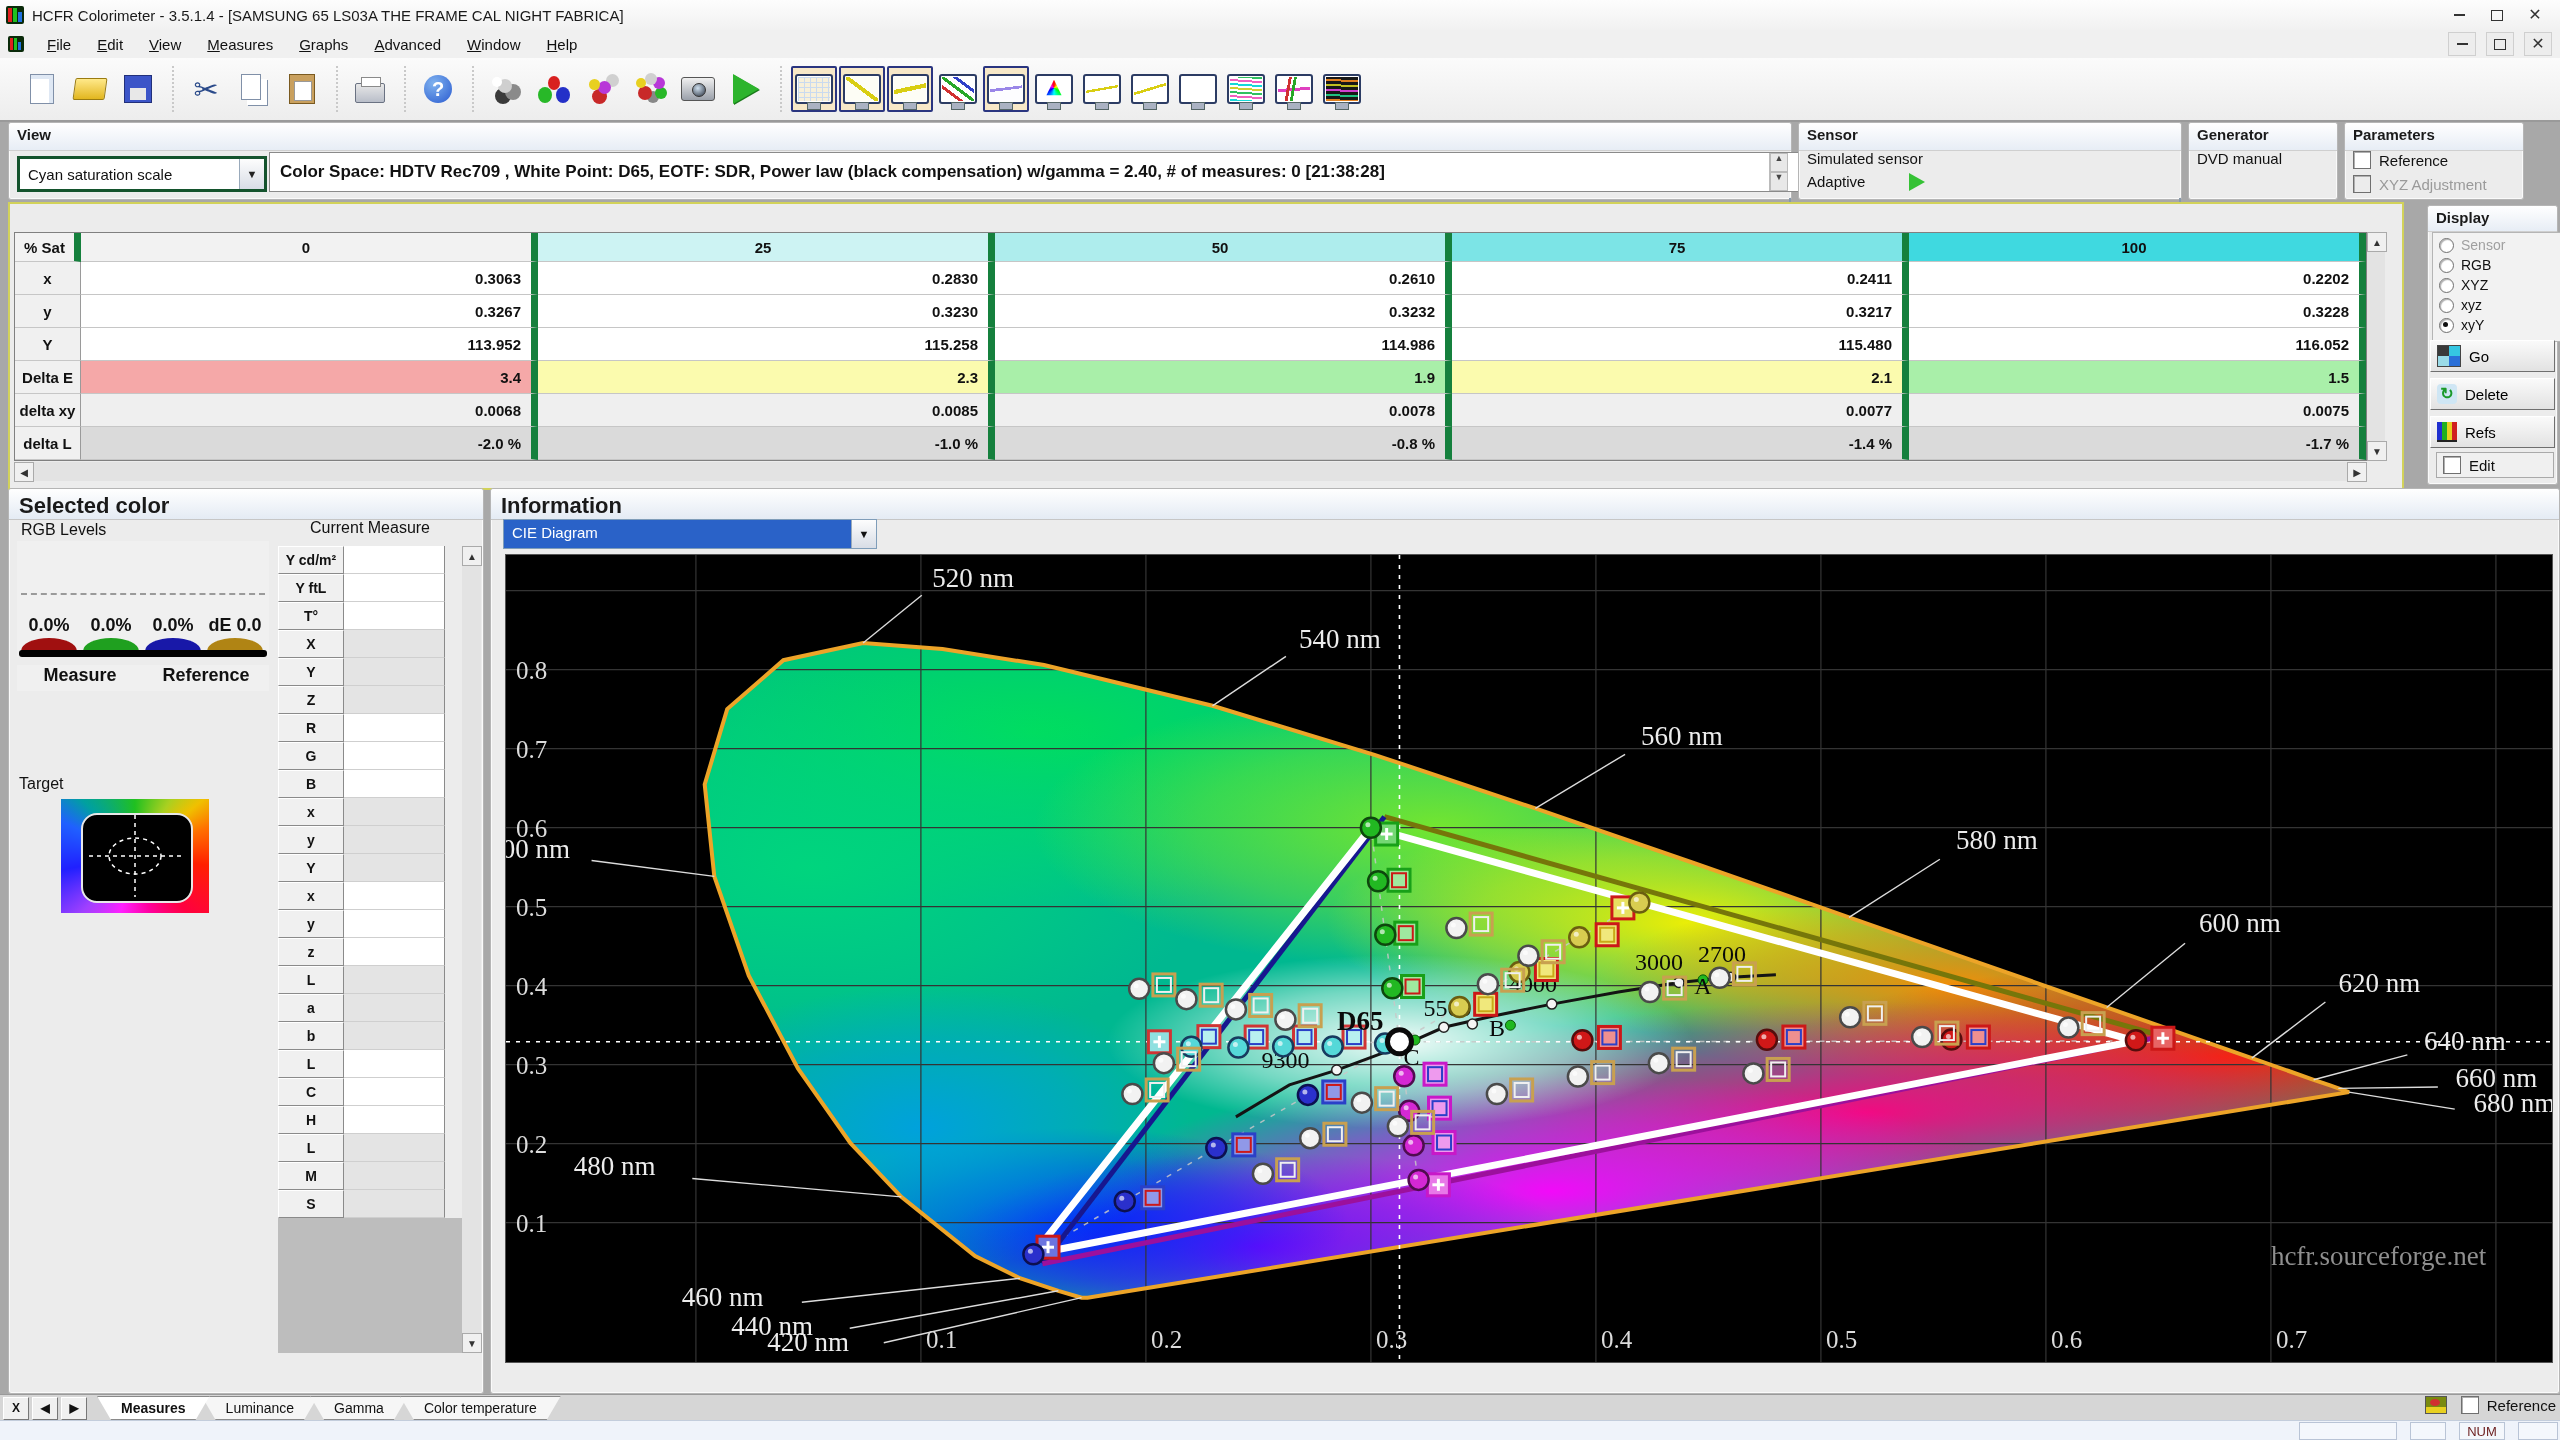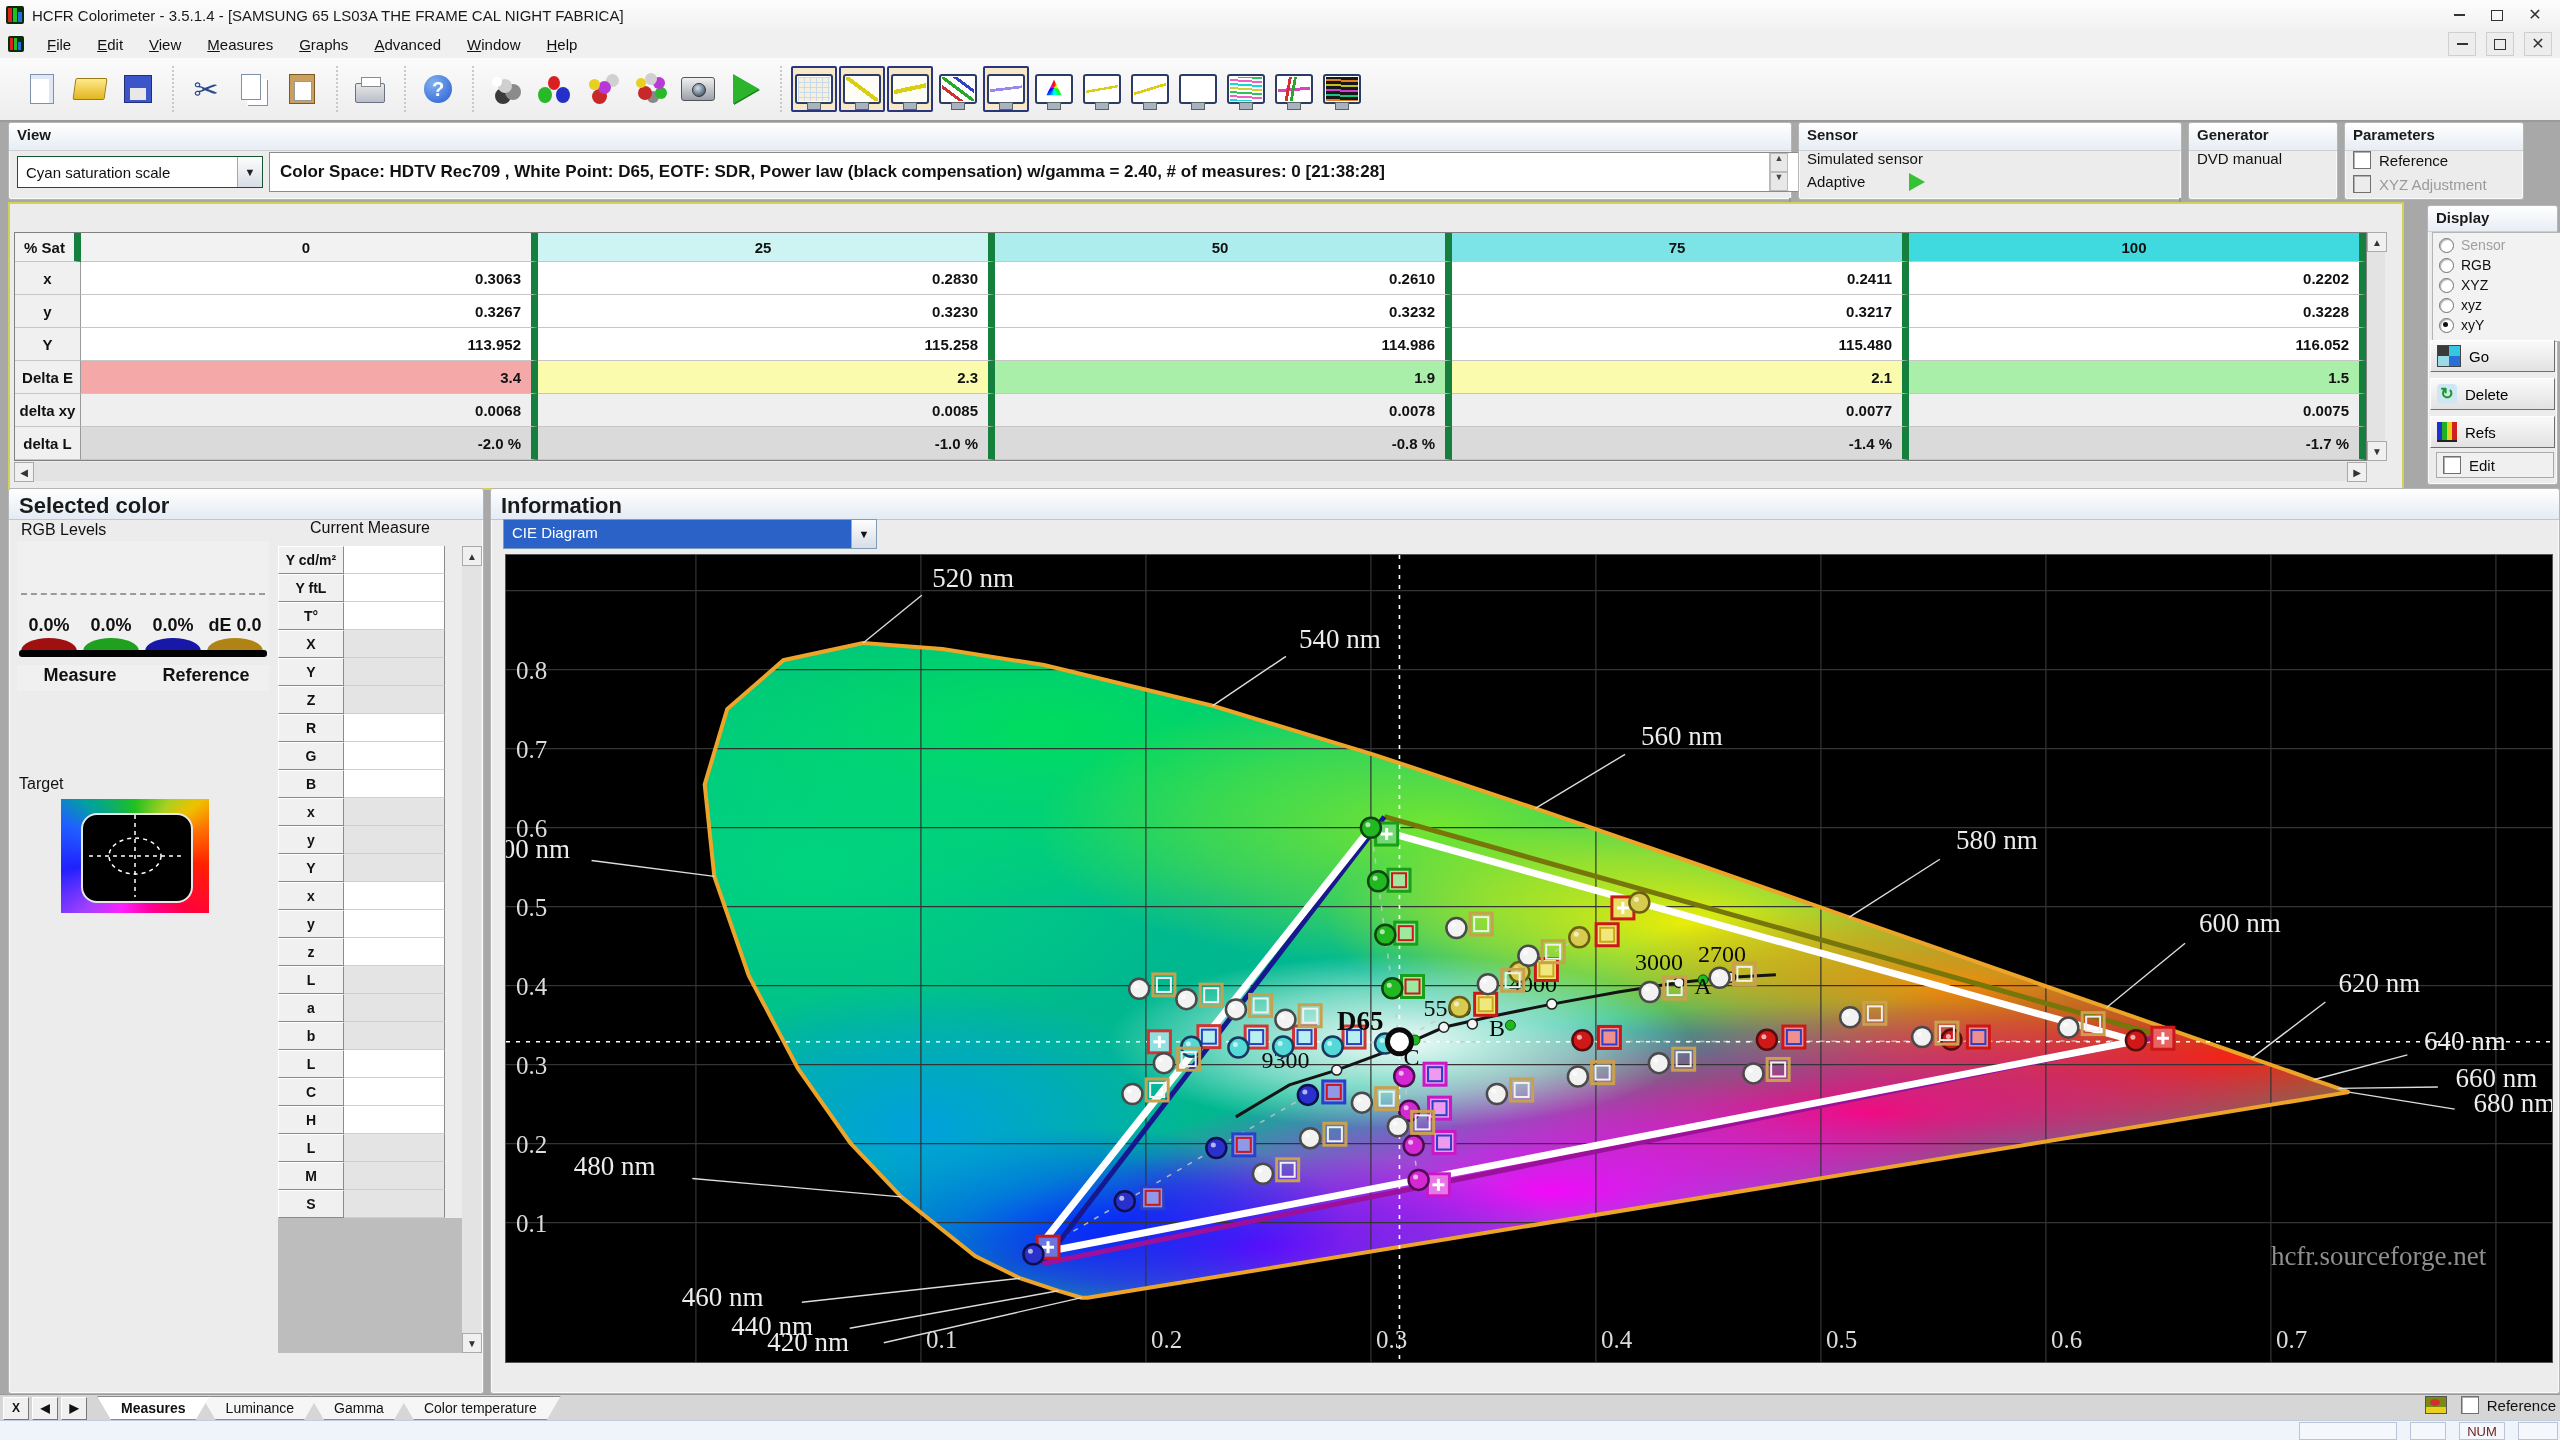--- a/index.html
+++ b/index.html
@@ -71,21 +71,21 @@
   .view-luminance2 .scr{background:linear-gradient(170deg,transparent 46%,#d9ce12 46%,#d9ce12 54%,transparent 54%),#fff;}
   .view-gamma2 .scr{background:linear-gradient(163deg,transparent 46%,#d9ce12 46%,#d9ce12 54%,transparent 54%),#fff;}
   .view-blank .scr{background:#fff;}
   .view-stripes .scr{background:repeating-linear-gradient(4deg,#16d8d8 0 2px,#fff 2px 4px,#f060c0 4px 6px,#fff 6px 8px,#30c060 8px 10px,#fff 10px 12px,#d0d030 12px 14px,#fff 14px 16px);}
   .view-curves .scr{background:linear-gradient(100deg,transparent 30%,#d03030 30% 38%,transparent 38% 44%,#28a828 44% 52%,transparent 52%),repeating-linear-gradient(176deg,transparent 0 12px,#e040c0 12px 15px,transparent 15px 22px),#fff;}
   .view-dark-stripes .scr{background:repeating-linear-gradient(2deg,#e08020 0 2px,#181818 2px 5px,#20c080 5px 7px,#181818 7px 10px,#d040d0 10px 12px,#181818 12px 15px,#c0c020 15px 17px,#181818 17px 20px);}
 
   
   .gbox{background:#ececec;border:1px solid #b5b5b5;border-radius:3px;box-shadow:inset 0 0 0 1px #fafafa;}
   .gcap{height:24px;background:linear-gradient(#ffffff,#e7edf5);border-bottom:1px solid #cfcfcf;font-weight:bold;font-size:15px;padding:3px 8px 0 8px;color:#1a1a1a;border-radius:3px 3px 0 0;}
-  .combo{background:#fff;border:1px solid #14532d;display:flex;align-items:center;font-size:15px;}
+  .combo{background:#fff;border:3px solid #14532d;display:flex;align-items:center;font-size:15px;}
   .combo .val{flex:1;padding:0 8px;white-space:nowrap;overflow:hidden;}
   .combo .arrowbtn{width:24px;align-self:stretch;background:linear-gradient(#fdfdfd,#d8dde6);border-left:1px solid #9ab;display:flex;align-items:center;justify-content:center;font-size:11px;color:#222;}
   .infobox{background:#fff;border:1px solid #8a8a8a;font-size:17px;font-weight:bold;display:flex;align-items:center;padding:0 10px;white-space:nowrap;overflow:hidden;}
   .spinner{width:18px;display:flex;flex-direction:column;border-left:1px solid #bbb;align-self:stretch;}
   .spinner div{flex:1;background:#e8e8e8;border:1px solid #bbb;font-size:9px;line-height:8px;text-align:center;color:#444;}
   .cfgicon{width:22px;height:20px;background:#fff;border:1px solid #8899aa;position:relative;}
   .cfgicon:after{content:"▸";position:absolute;right:-4px;bottom:-4px;color:#2050d0;font-size:16px;line-height:12px;}
   .playicon{width:0;height:0;border-left:16px solid #35c235;border-top:9px solid transparent;border-bottom:9px solid transparent;}
   .checkrow{display:flex;align-items:center;gap:8px;font-size:15px;}
   .checkbox{width:16px;height:16px;background:#fff;border:1px solid #707070;box-shadow:inset 1px 1px 0 #b0b0b0;}

